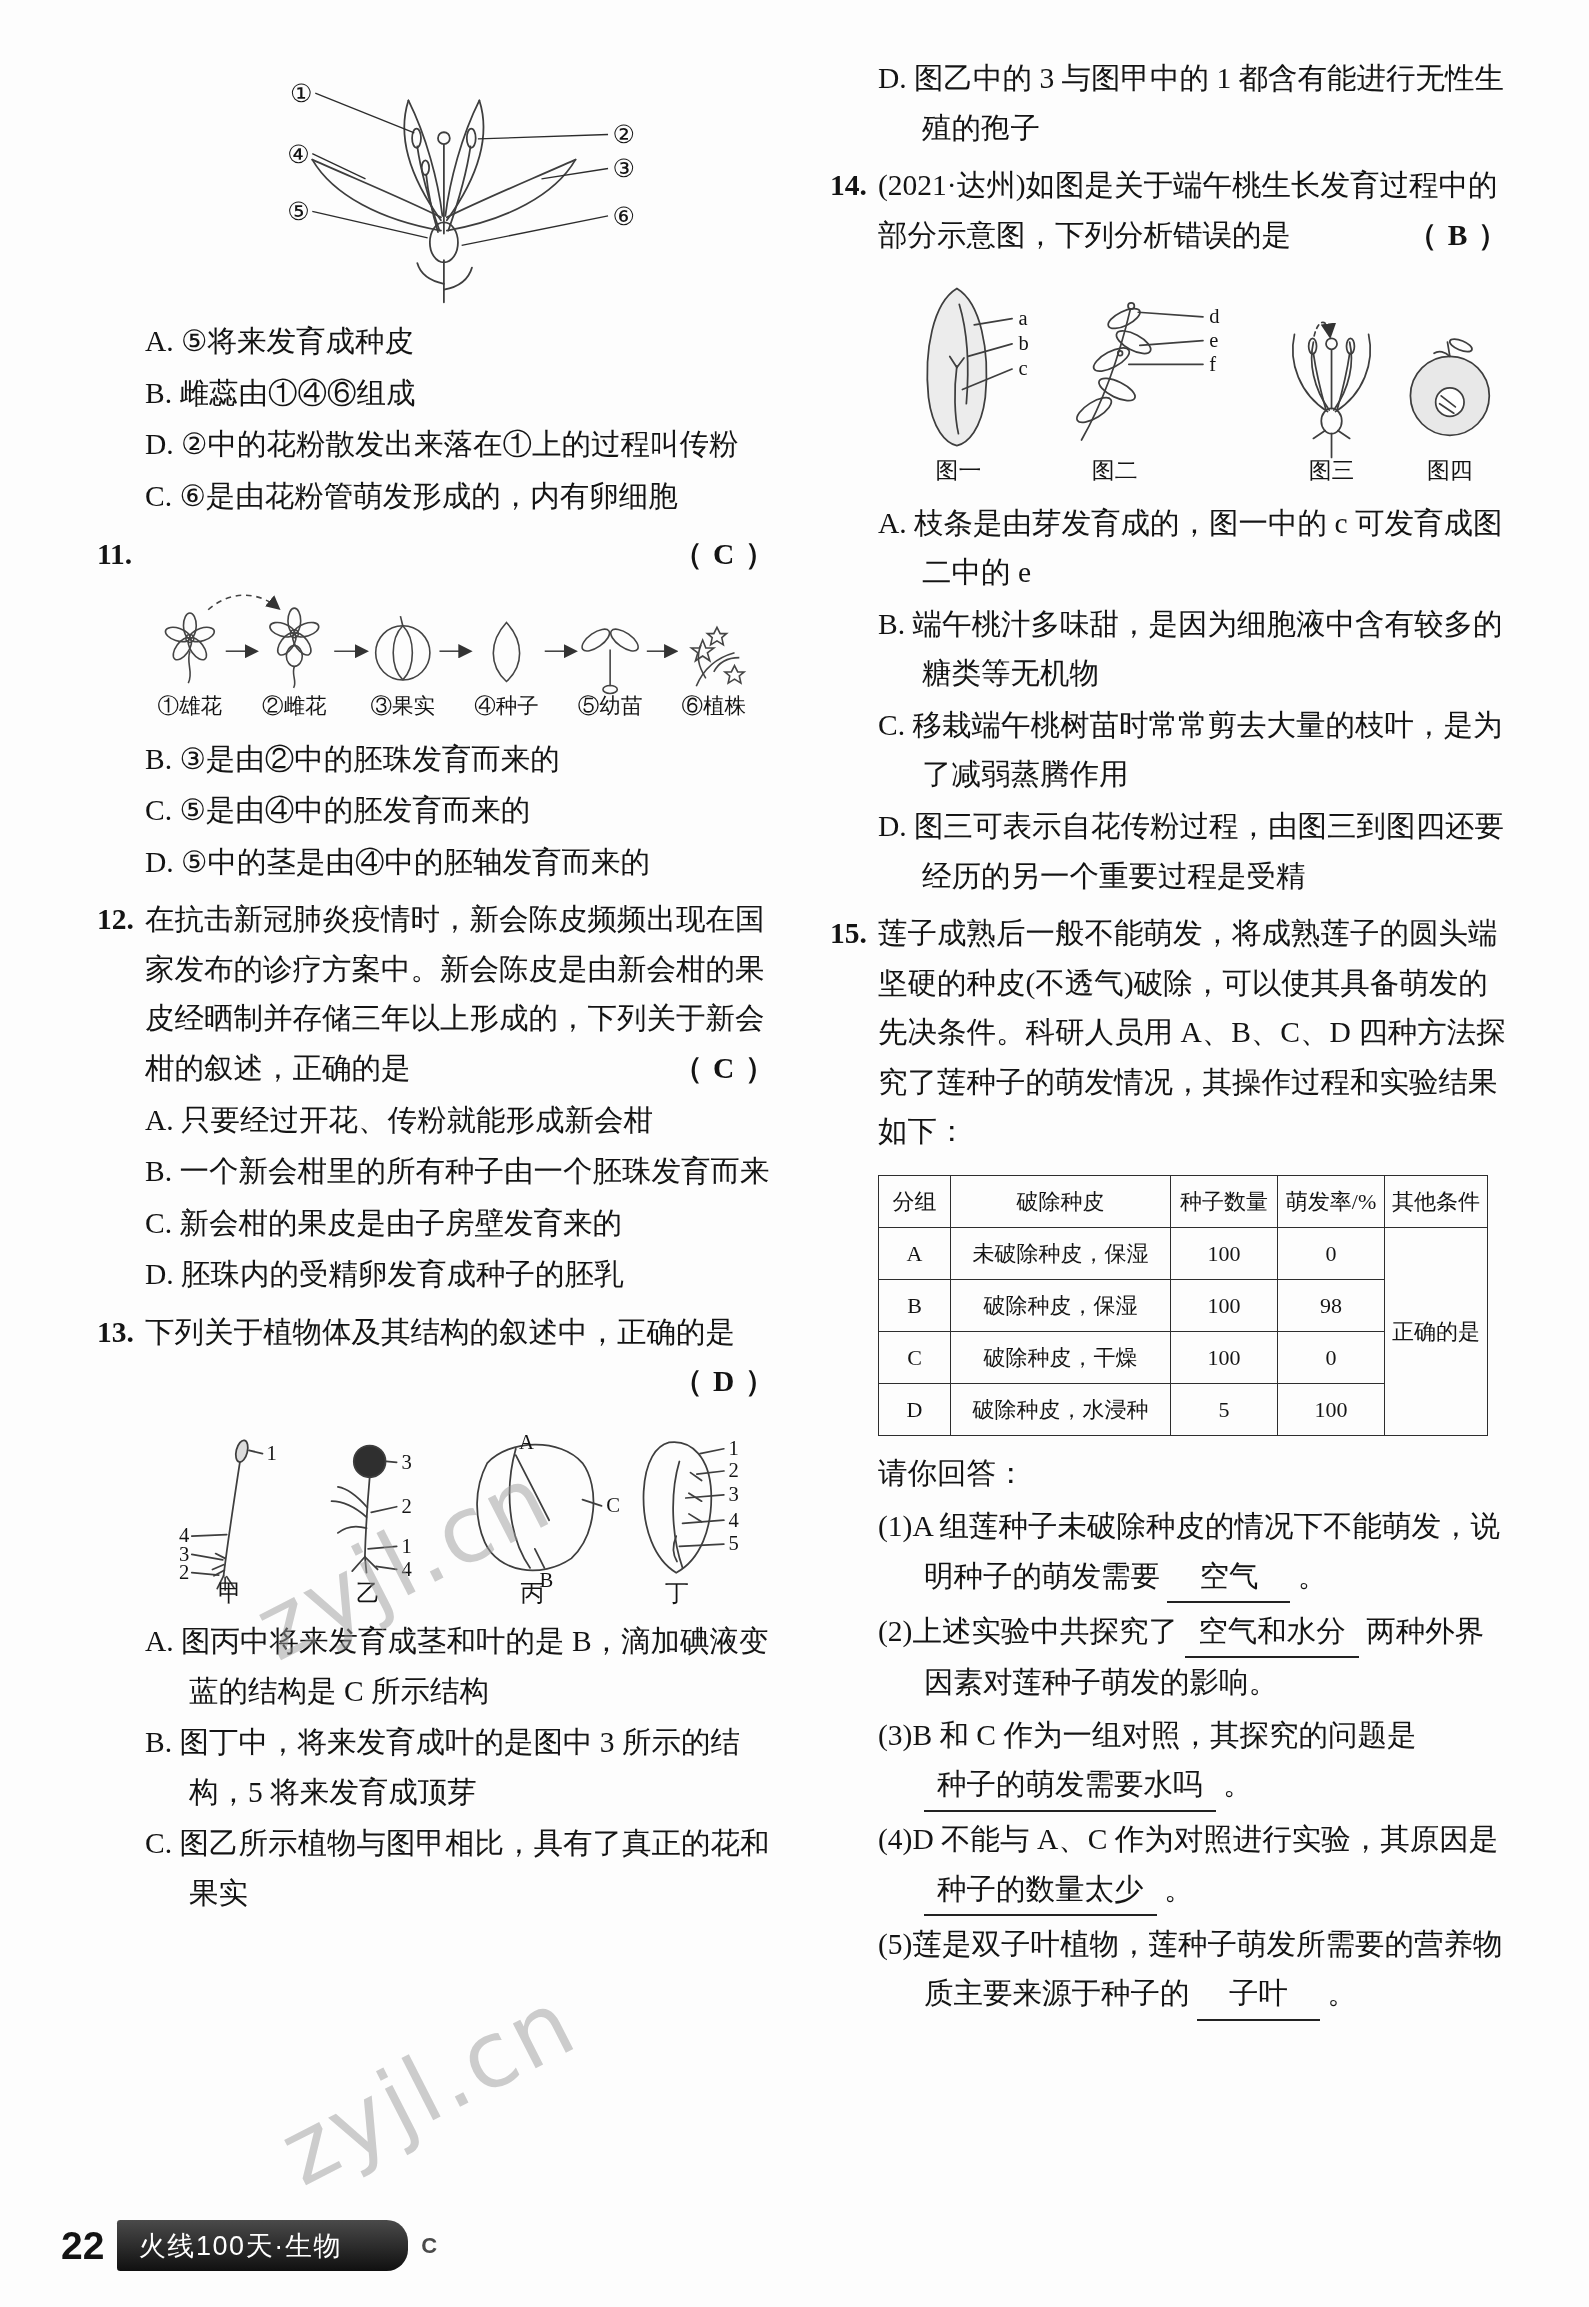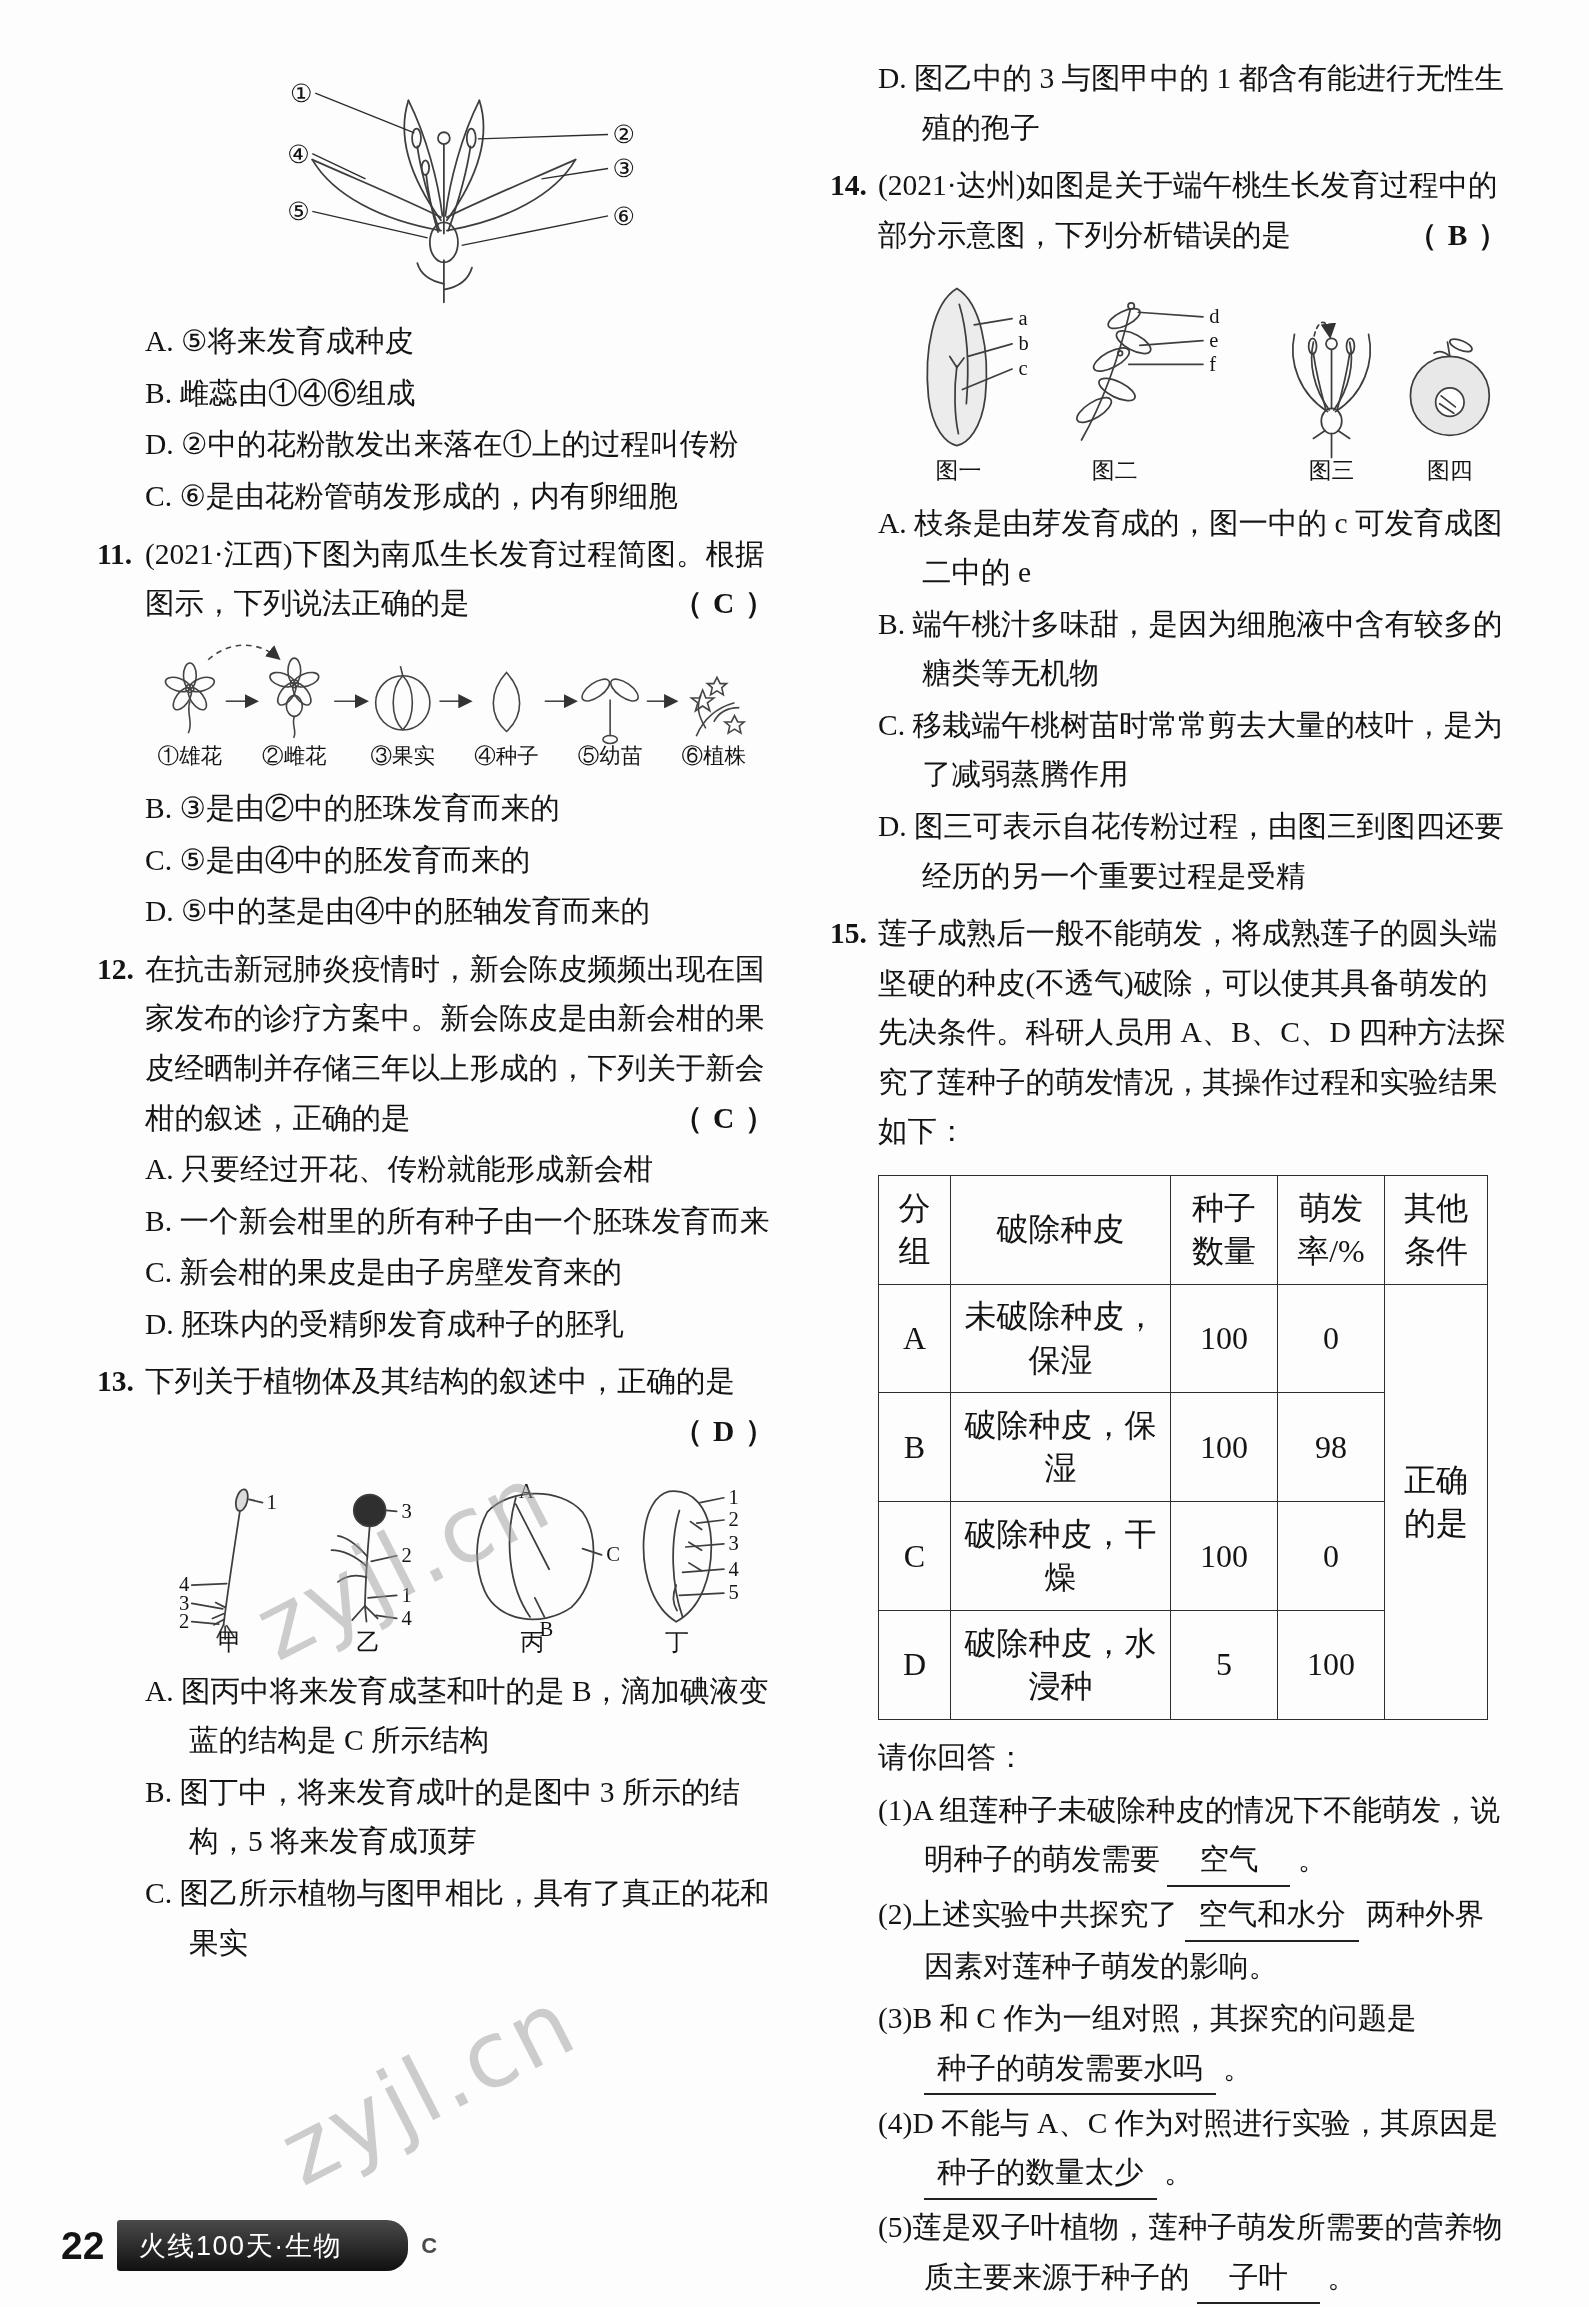--- a/index.html
+++ b/index.html
@@ -8,21 +8,21 @@
   .page { position:relative; width:1589px; height:2307px; background:#fdfdfd; overflow:hidden; }
   .columns { position:absolute; top:52px; left:97px; display:flex; gap:54px; }
   .col { width:679px; font-size:29.5px; line-height:1.68; }
   .fig { display:flex; justify-content:center; margin:9.8px 0 11.5px; }
   .q { position:relative; padding-left:48px; margin-top:8.2px; }
   .qnum { position:absolute; left:0; top:0; font-weight:700; }
   .qstem { display:flow-root; }
   .answer { float:right; font-weight:600; letter-spacing:1.6px; }
   .opt { padding-left:44px; text-indent:-44px; margin-top:2px; }
   .indent { margin-left:48px; }
-  .etable { border-collapse:collapse; margin:18px 0 13px 0; font-size:32px; line-height:1.35; }
+  .etable { border-collapse:collapse; margin:18px 0 13px 0; font-size:22px; line-height:1.35; }
   .etable th,.etable td { border:1.8px solid #2e2e2e; text-align:center; padding:10.7px 6.6px; font-weight:400; }
   .c0{width:72px}.c1{width:220px}.c2{width:107px}.c3{width:107px}.c4{width:103px}
   .subq { padding-left:46px; text-indent:-46px; margin-top:3.3px; }
   .blank { display:inline-block; min-width:123px; border-bottom:2.1px solid #222; text-align:center; padding:0 13px; text-indent:0; }
   .prompt { margin-top:8.2px; }
   .footer { position:absolute; left:61px; bottom:36px; display:flex; align-items:center; gap:13px; }
   .page-num { font-size:39px; font-weight:700; font-family:"Liberation Sans","DejaVu Sans",sans-serif; }
   .footer-bar { background:linear-gradient(#4a4a4a,#101010); color:#fff; font-size:27px; padding:7.4px 66px 7.4px 21.3px;
                 border-radius:3.3px 21.3px 21.3px 3.3px; font-family:"Liberation Sans","DejaVu Sans",sans-serif; letter-spacing:1.6px; }
   .footer-suffix { font-size:22px; color:#4a4a4a; font-weight:700; font-family:"Liberation Sans",sans-serif; }
@@ -90,21 +90,20 @@
       <div class="indent">
         <div class="opt">A. ⑤将来发育成种皮</div>
         <div class="opt">B. 雌蕊由①④⑥组成</div>
         <div class="opt">D. ②中的花粉散发出来落在①上的过程叫传粉</div>
         <div class="opt">C. ⑥是由花粉管萌发形成的，内有卵细胞</div>
       </div>
 
       <div class="q">
         <span class="qnum">11.</span>
         <div class="qstem">
-          <span>(2021·江西)下图为南瓜生长发育过程简图。根据图示，下列说法正确的是</span>
           <span class="answer">（ C ）</span>
         </div>
         <div class="fig">
           <svg viewBox="0 0 790 168" width="630" height="134" style="font-size:36px">
             <defs>
               <marker id="ar" markerWidth="9" markerHeight="9" viewBox="0 0 10 10" refX="8" refY="5" orient="auto">
                 <path d="M0 0 L10 5 L0 10 Z" fill="#333"></path>
               </marker>
             </defs>
             <g stroke="#444" stroke-width="2" fill="none">

